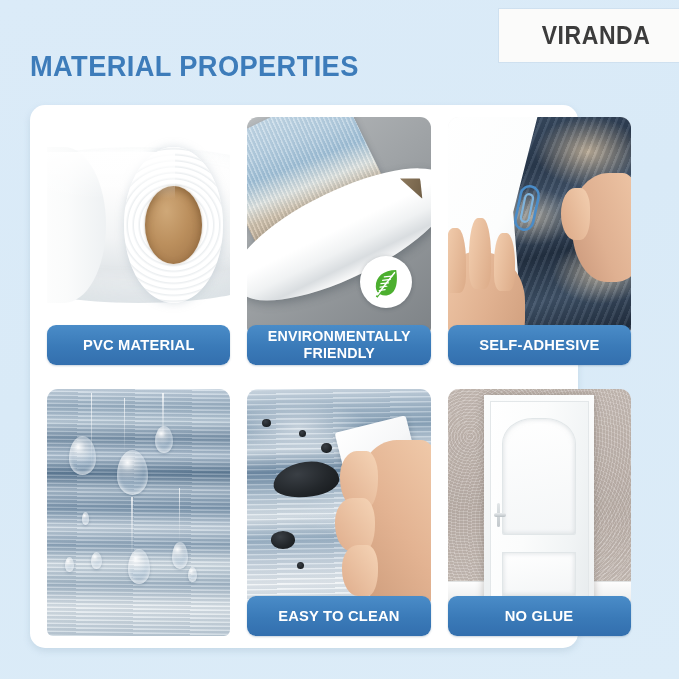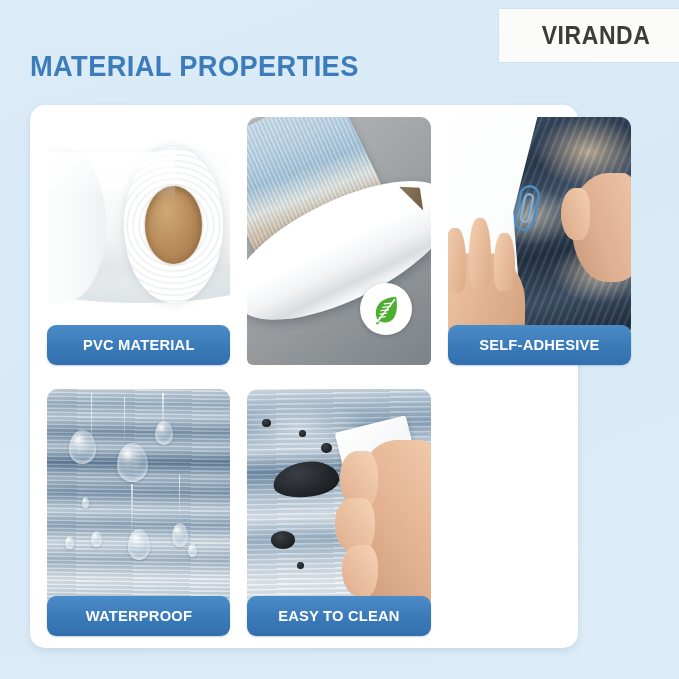--- a/index.html
+++ b/index.html
@@ -387,20 +387,26 @@
         <div class="post2"></div>
         <div class="curl"></div>
         <div class="curl-tip"></div>
         <div class="eco-badge">
           <svg viewBox="0 0 40 40" aria-hidden="true">
             <path d="M32 6C17 6 8 14 8 25c0 3 1 6 3 8l-3 4 2 1.5 3-4c2 1 4 1.5 6 1.5 11 0 16-11 13-30z" fill="#4caf2f"></path>
             <path d="M30 9C22 19 16 27 10 35" stroke="#ffffff" stroke-width="1.8" fill="none" stroke-linecap="round"></path>
             <path d="M27 13l-9 1M25 17l-9 1M23 21l-9 1M21 25l-8 1M19 29l-7 1" stroke="#ffffff" stroke-width="1.4" fill="none" stroke-linecap="round"></path>
           </svg>
         </div>
+      </div>
+      <div class="tile-label two-line">
+        <span>
+          <span>ENVIRONMENTALLY</span><br>
+          <span>FRIENDLY</span>
+        </span>
       </div>
     </div>
 
     <div class="tile">
       <div class="tile-photo ph-adh">
         <div class="marble">
           <div class="marble-veins"></div>
         </div>
         <div class="liner"></div>
         <div class="clip-icon">
@@ -434,23 +440,20 @@
         <div class="drop" style="left:12%;top:19%;width:15%;height:16%;"></div>
         <div class="drop" style="left:38%;top:25%;width:17%;height:18%;"></div>
         <div class="drop" style="left:59%;top:15%;width:10%;height:11%;"></div>
         <div class="drop" style="left:44%;top:65%;width:12%;height:14%;"></div>
         <div class="drop" style="left:68%;top:62%;width:9%;height:11%;"></div>
         <div class="drop" style="left:10%;top:68%;width:5%;height:6%;"></div>
         <div class="drop" style="left:24%;top:66%;width:6%;height:7%;"></div>
         <div class="drop" style="left:19%;top:50%;width:4%;height:5%;"></div>
         <div class="drop" style="left:77%;top:72%;width:5%;height:6%;"></div>
       </div>
-      <div class="tile-label">
-        <span>WATERPROOF</span>
-      </div>
     </div>
 
     <div class="tile">
       <div class="tile-photo ph-clean">
         <div class="grain2"></div>
         <div class="stain stain-big"></div>
         <div class="stain" style="left:8%;top:14%;width:5%;height:4%;"></div>
         <div class="stain" style="left:28%;top:19%;width:4%;height:3.5%;"></div>
         <div class="stain" style="left:40%;top:25%;width:6%;height:5%;"></div>
         <div class="stain" style="left:13%;top:66%;width:13%;height:8%;"></div>
@@ -460,15 +463,35 @@
           <div class="fg fg1"></div>
           <div class="fg fg2"></div>
           <div class="fg fg3"></div>
         </div>
       </div>
       <div class="tile-label">
         <span>EASY TO CLEAN</span>
       </div>
     </div>
 
+    <div class="tile">
+      <div class="tile-photo ph-door">
+        <div class="wall-tex"></div>
+        <div class="skirt-l"></div>
+        <div class="skirt-r"></div>
+        <div class="frame">
+          <div class="door">
+            <div class="panel-top"></div>
+            <div class="panel-bot"></div>
+            <div class="handle">
+              <div class="plate"></div>
+              <div class="lever"></div>
+            </div>
+          </div>
+        </div>
+      </div>
+      <div class="tile-label">
+        <span>NO GLUE</span>
+      </div>
+    </div>
 
   </div>
 </div>
 
 </body></html>

